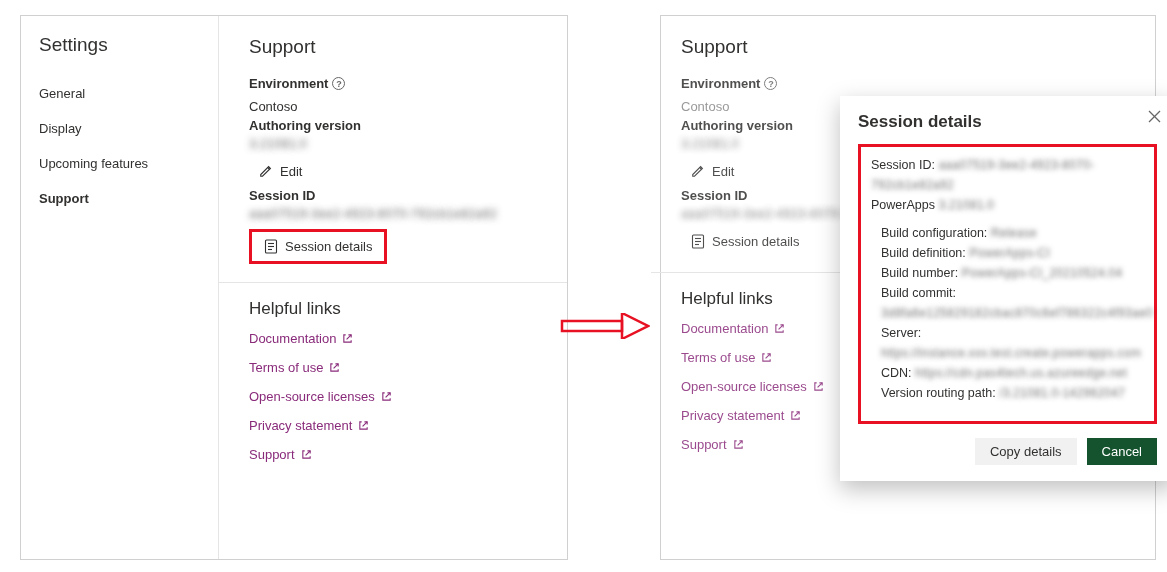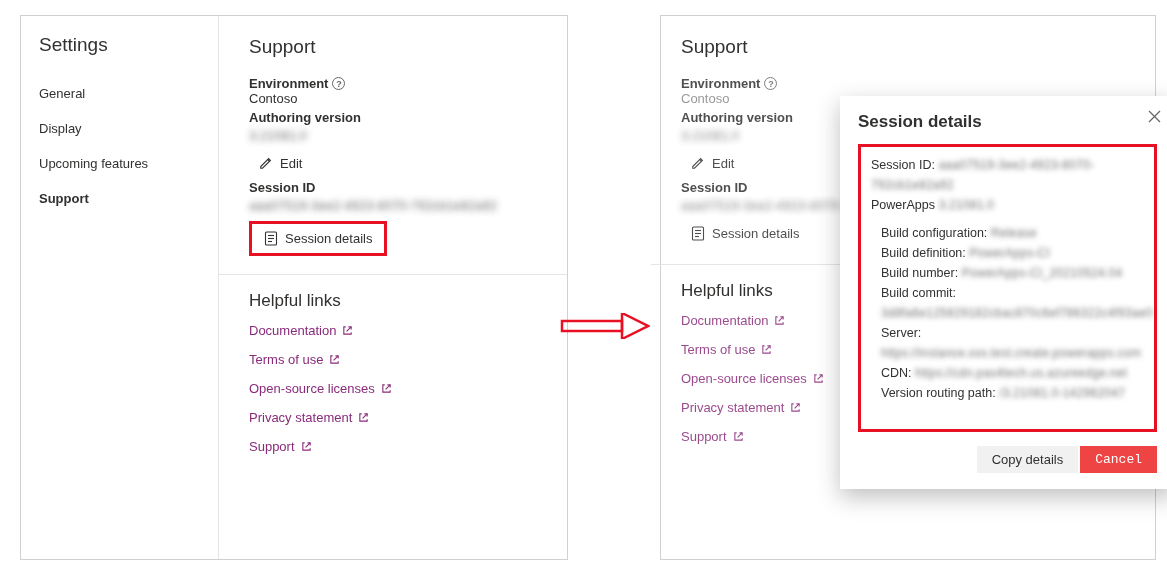--- a/index.html
+++ b/index.html
@@ -60,21 +60,21 @@
     gap: 4px;
   }
   .blurred {
     color: transparent;
     text-shadow: 0 0 6px rgba(70,70,70,0.8);
     user-select: none;
     margin-top: 3px;
     font-size: 13px;
   }
   .plain-val {
-    margin-top: 0;
+    margin-top: 8px;
     font-size: 13px;
     color: #323130;
   }
   .icon-btn {
     display: inline-flex;
     align-items: flex-start;
     gap: 7px;
     padding: 5px 10px;
     font-size: 13px;
     color: #323130;
@@ -136,45 +136,45 @@
   .dialog-close {
     position: absolute;
     right: 14px; top: 14px;
     cursor: pointer;
     color: #666;
     font-size: 15px;
     line-height: 1;
   }
   .dialog-body {
     border: 3px solid #e81123;
-    padding: 8px 10px 26px 10px;
+    padding: 8px 10px 18px 10px;
     font-size: 12.5px;
     line-height: 1.6;
   }
   .dialog-body .row { display: block; }
   .dialog-body .indent { margin-left: 10px; }
   .dlg-blur {
     color: transparent;
     text-shadow: 0 0 5px rgba(80,80,80,0.8);
     user-select: none;
   }
   .dialog-footer {
     display: flex;
     justify-content: flex-end;
-    gap: 2px;
+    gap: 10px;
     margin-top: 14px;
   }
   .btn {
     padding: 6px 15px;
     font-size: 13px;
     cursor: pointer;
     border: none;
   }
   .btn.secondary { background: #f1f1f1; color: #323130; }
-  .btn.primary { background: #ef4444; color: #fff; font-family: Liberation Mono, monospace; }
+  .btn.primary { background: #14532d; color: #fff; }
   .panel.right .content { margin-left: 0; padding-left: 20px; }
   .panel.right .content .plain-val,
   .panel.right .content .blurred,
   .panel.right .content .section-label,
   .panel.right .content .icon-btn,
   .panel.right .content .link { opacity: 0.85; }
 </style>
 </head>
 <body>
 

